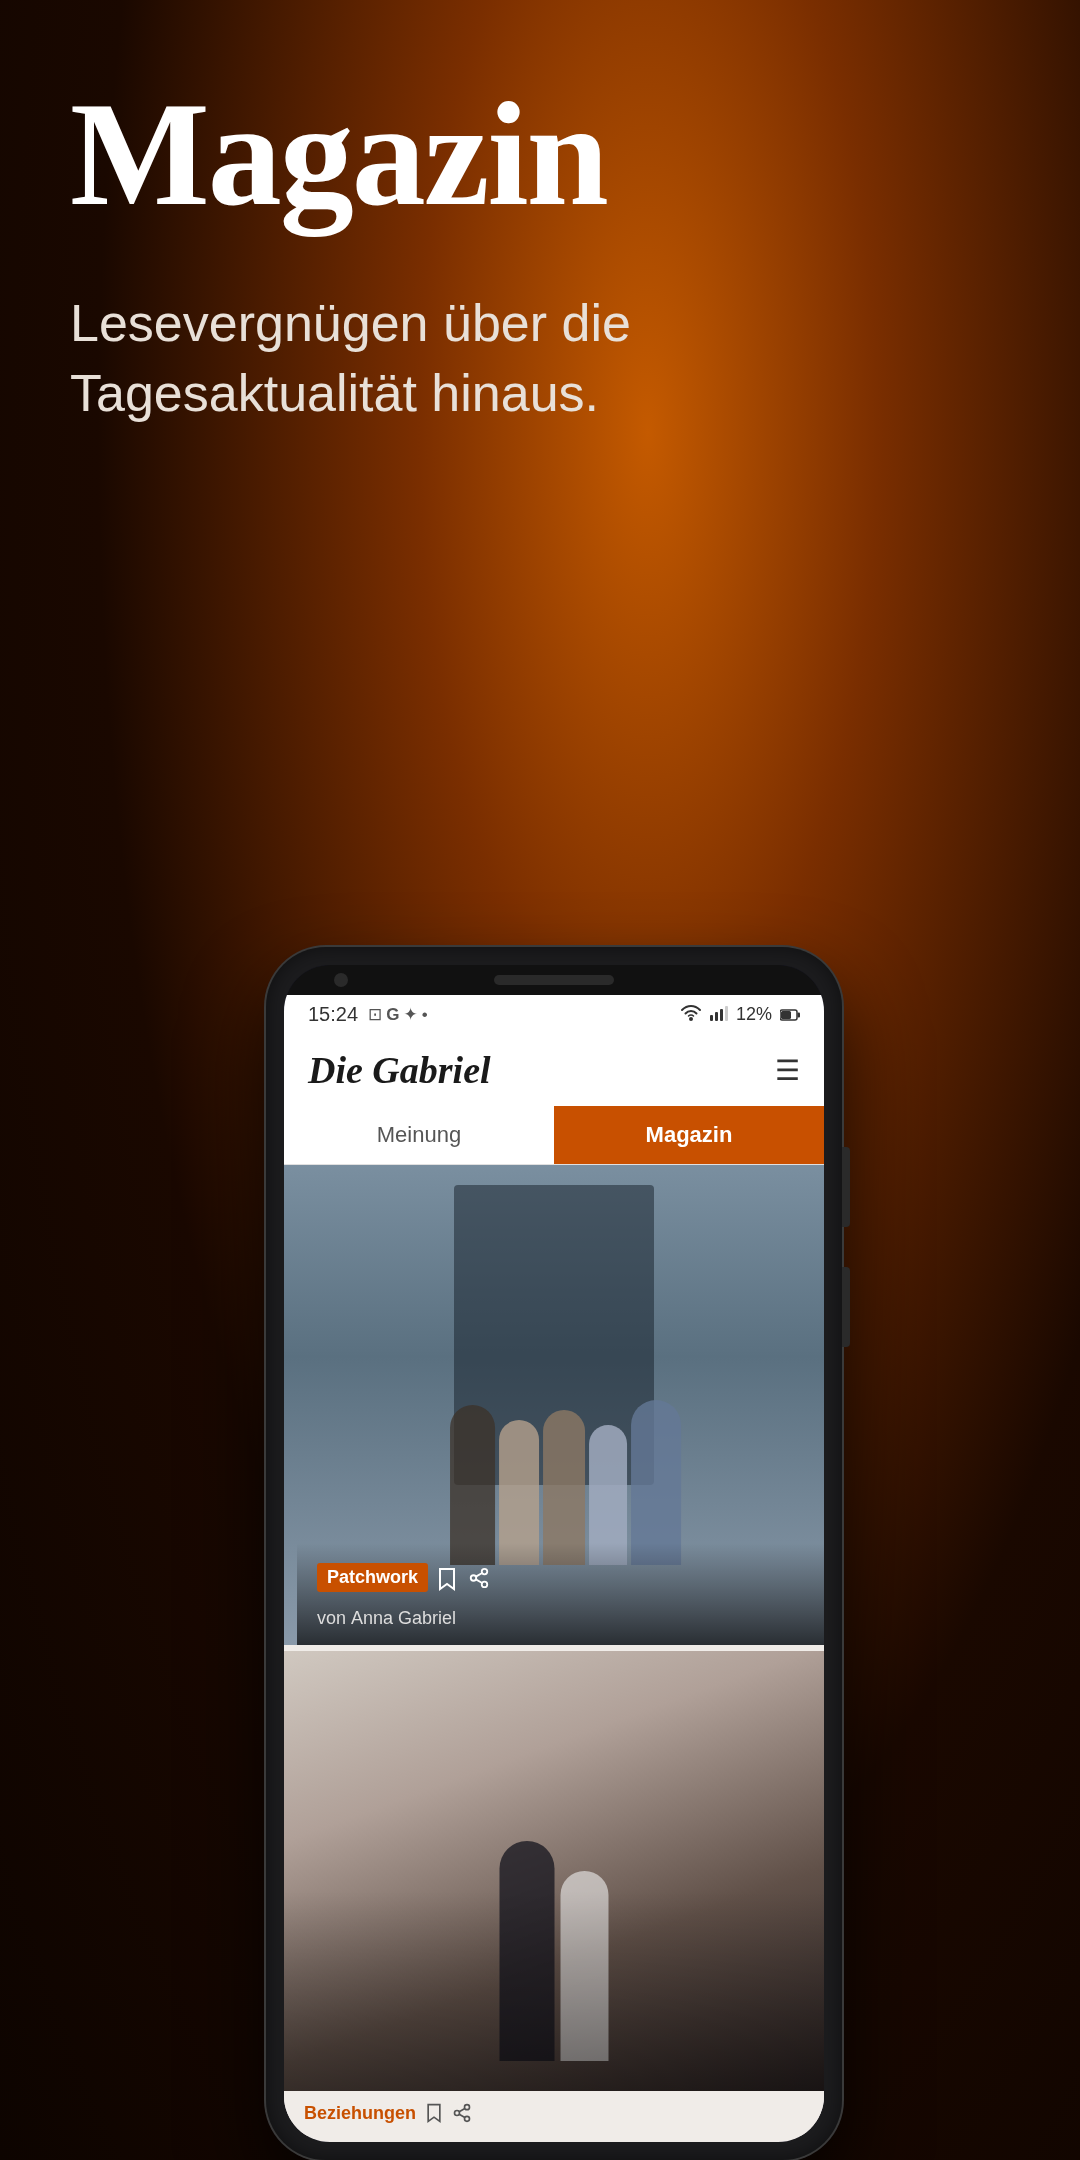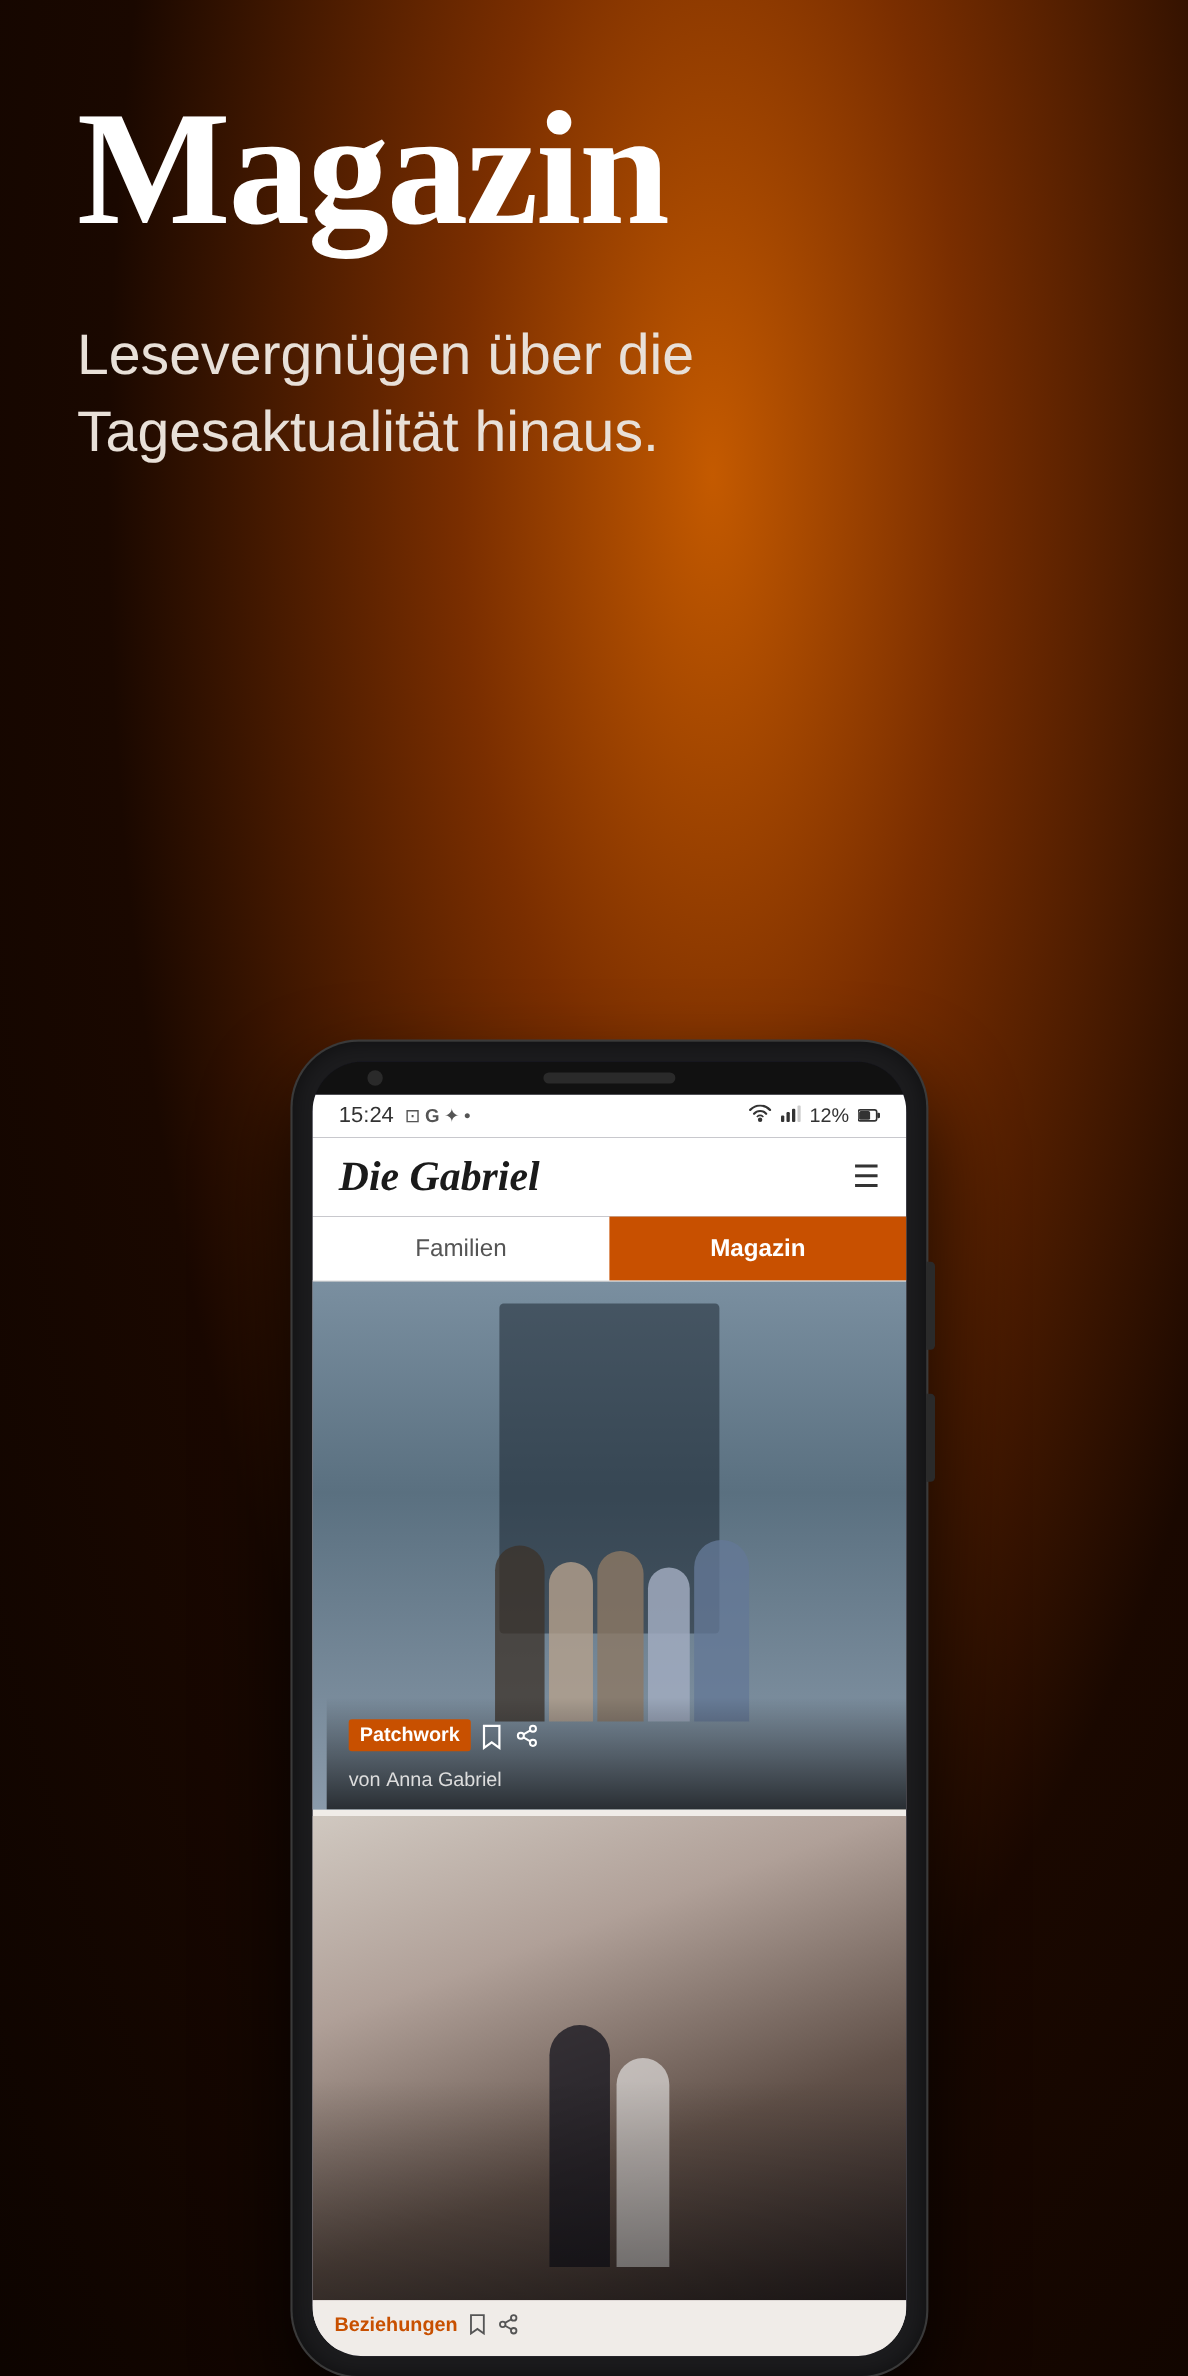--- a/index.html
+++ b/index.html
@@ -424,21 +424,21 @@
           </span>
         </div>
       </div>
 
       <div class="app-header">
         <span class="app-logo">Die Gabriel</span>
         <span class="hamburger-icon">☰</span>
       </div>
 
       <div class="nav-tabs">
-        <div class="nav-tab">Familien</div>
+        <div class="nav-tab">Meinung</div>
         <div class="nav-tab active">Magazin</div>
       </div>
 
       <div class="content-area">
 
         <div class="article-card">
           <div class="article-image-1">
 
             <div style="position:absolute;top:0;left:0;right:0;bottom:0;background:linear-gradient(180deg, #7a8fa0 0%, #5a7080 40%, #8a9aaa 100%);"></div>
 

